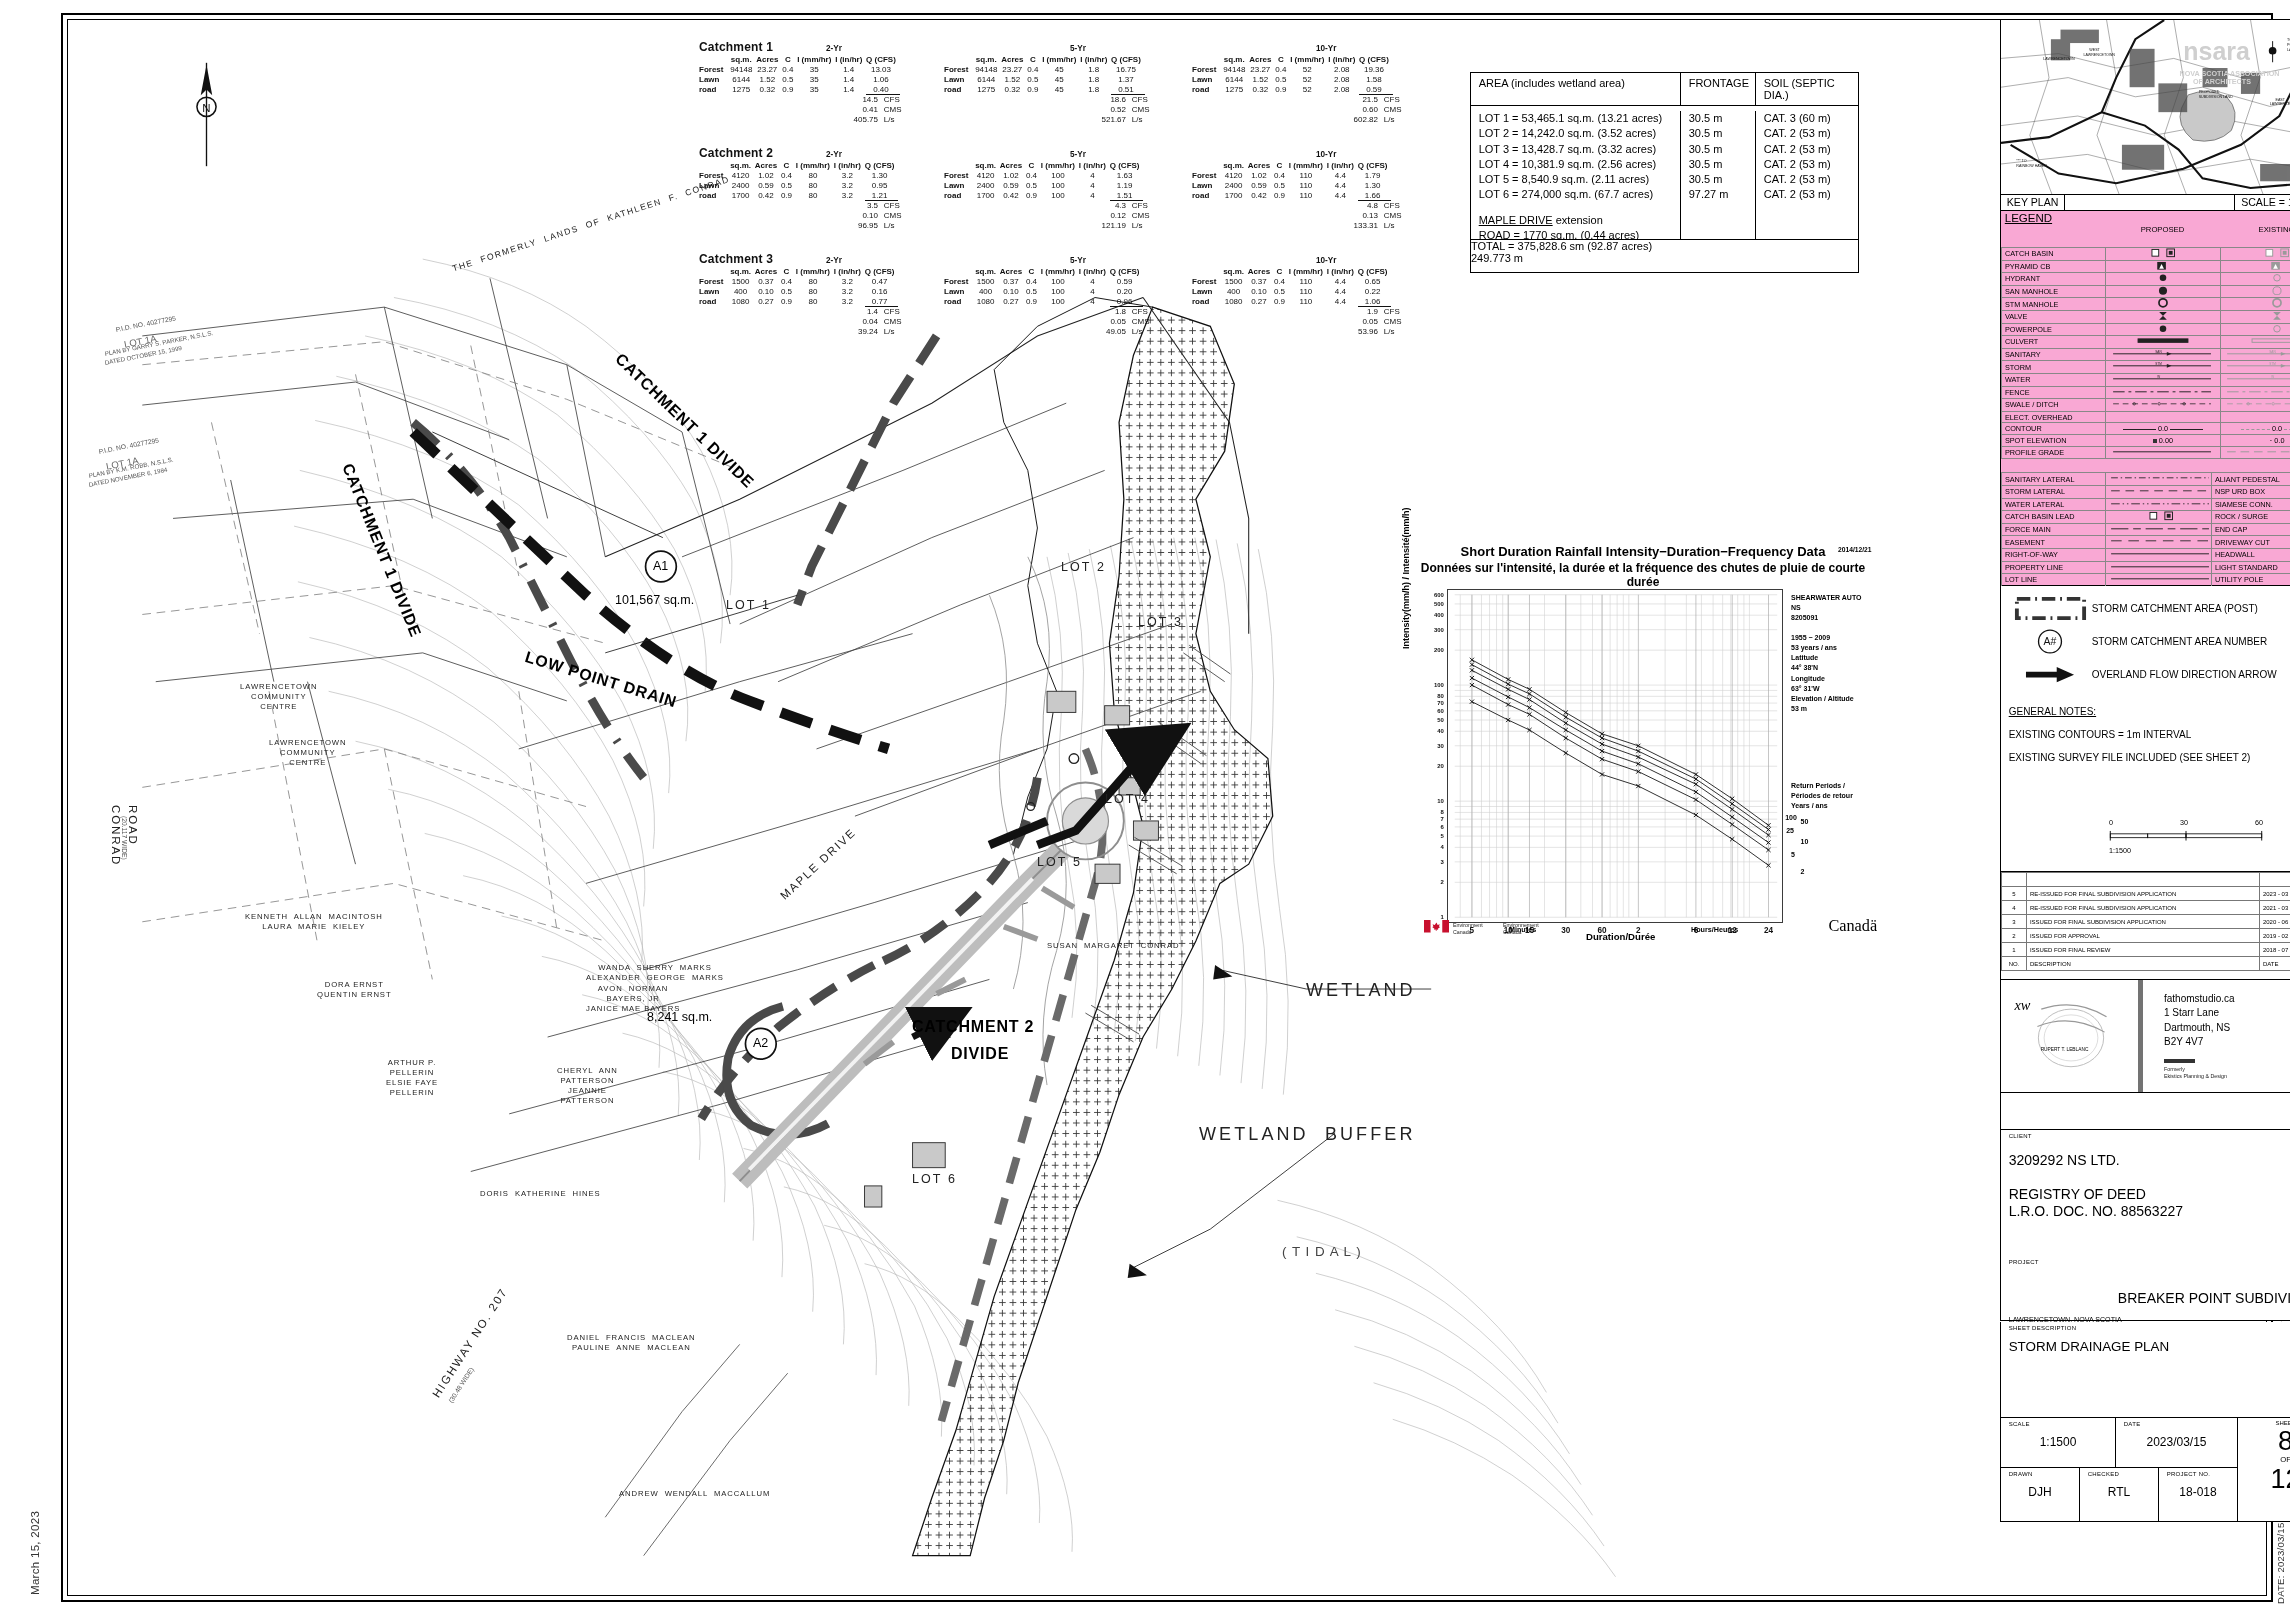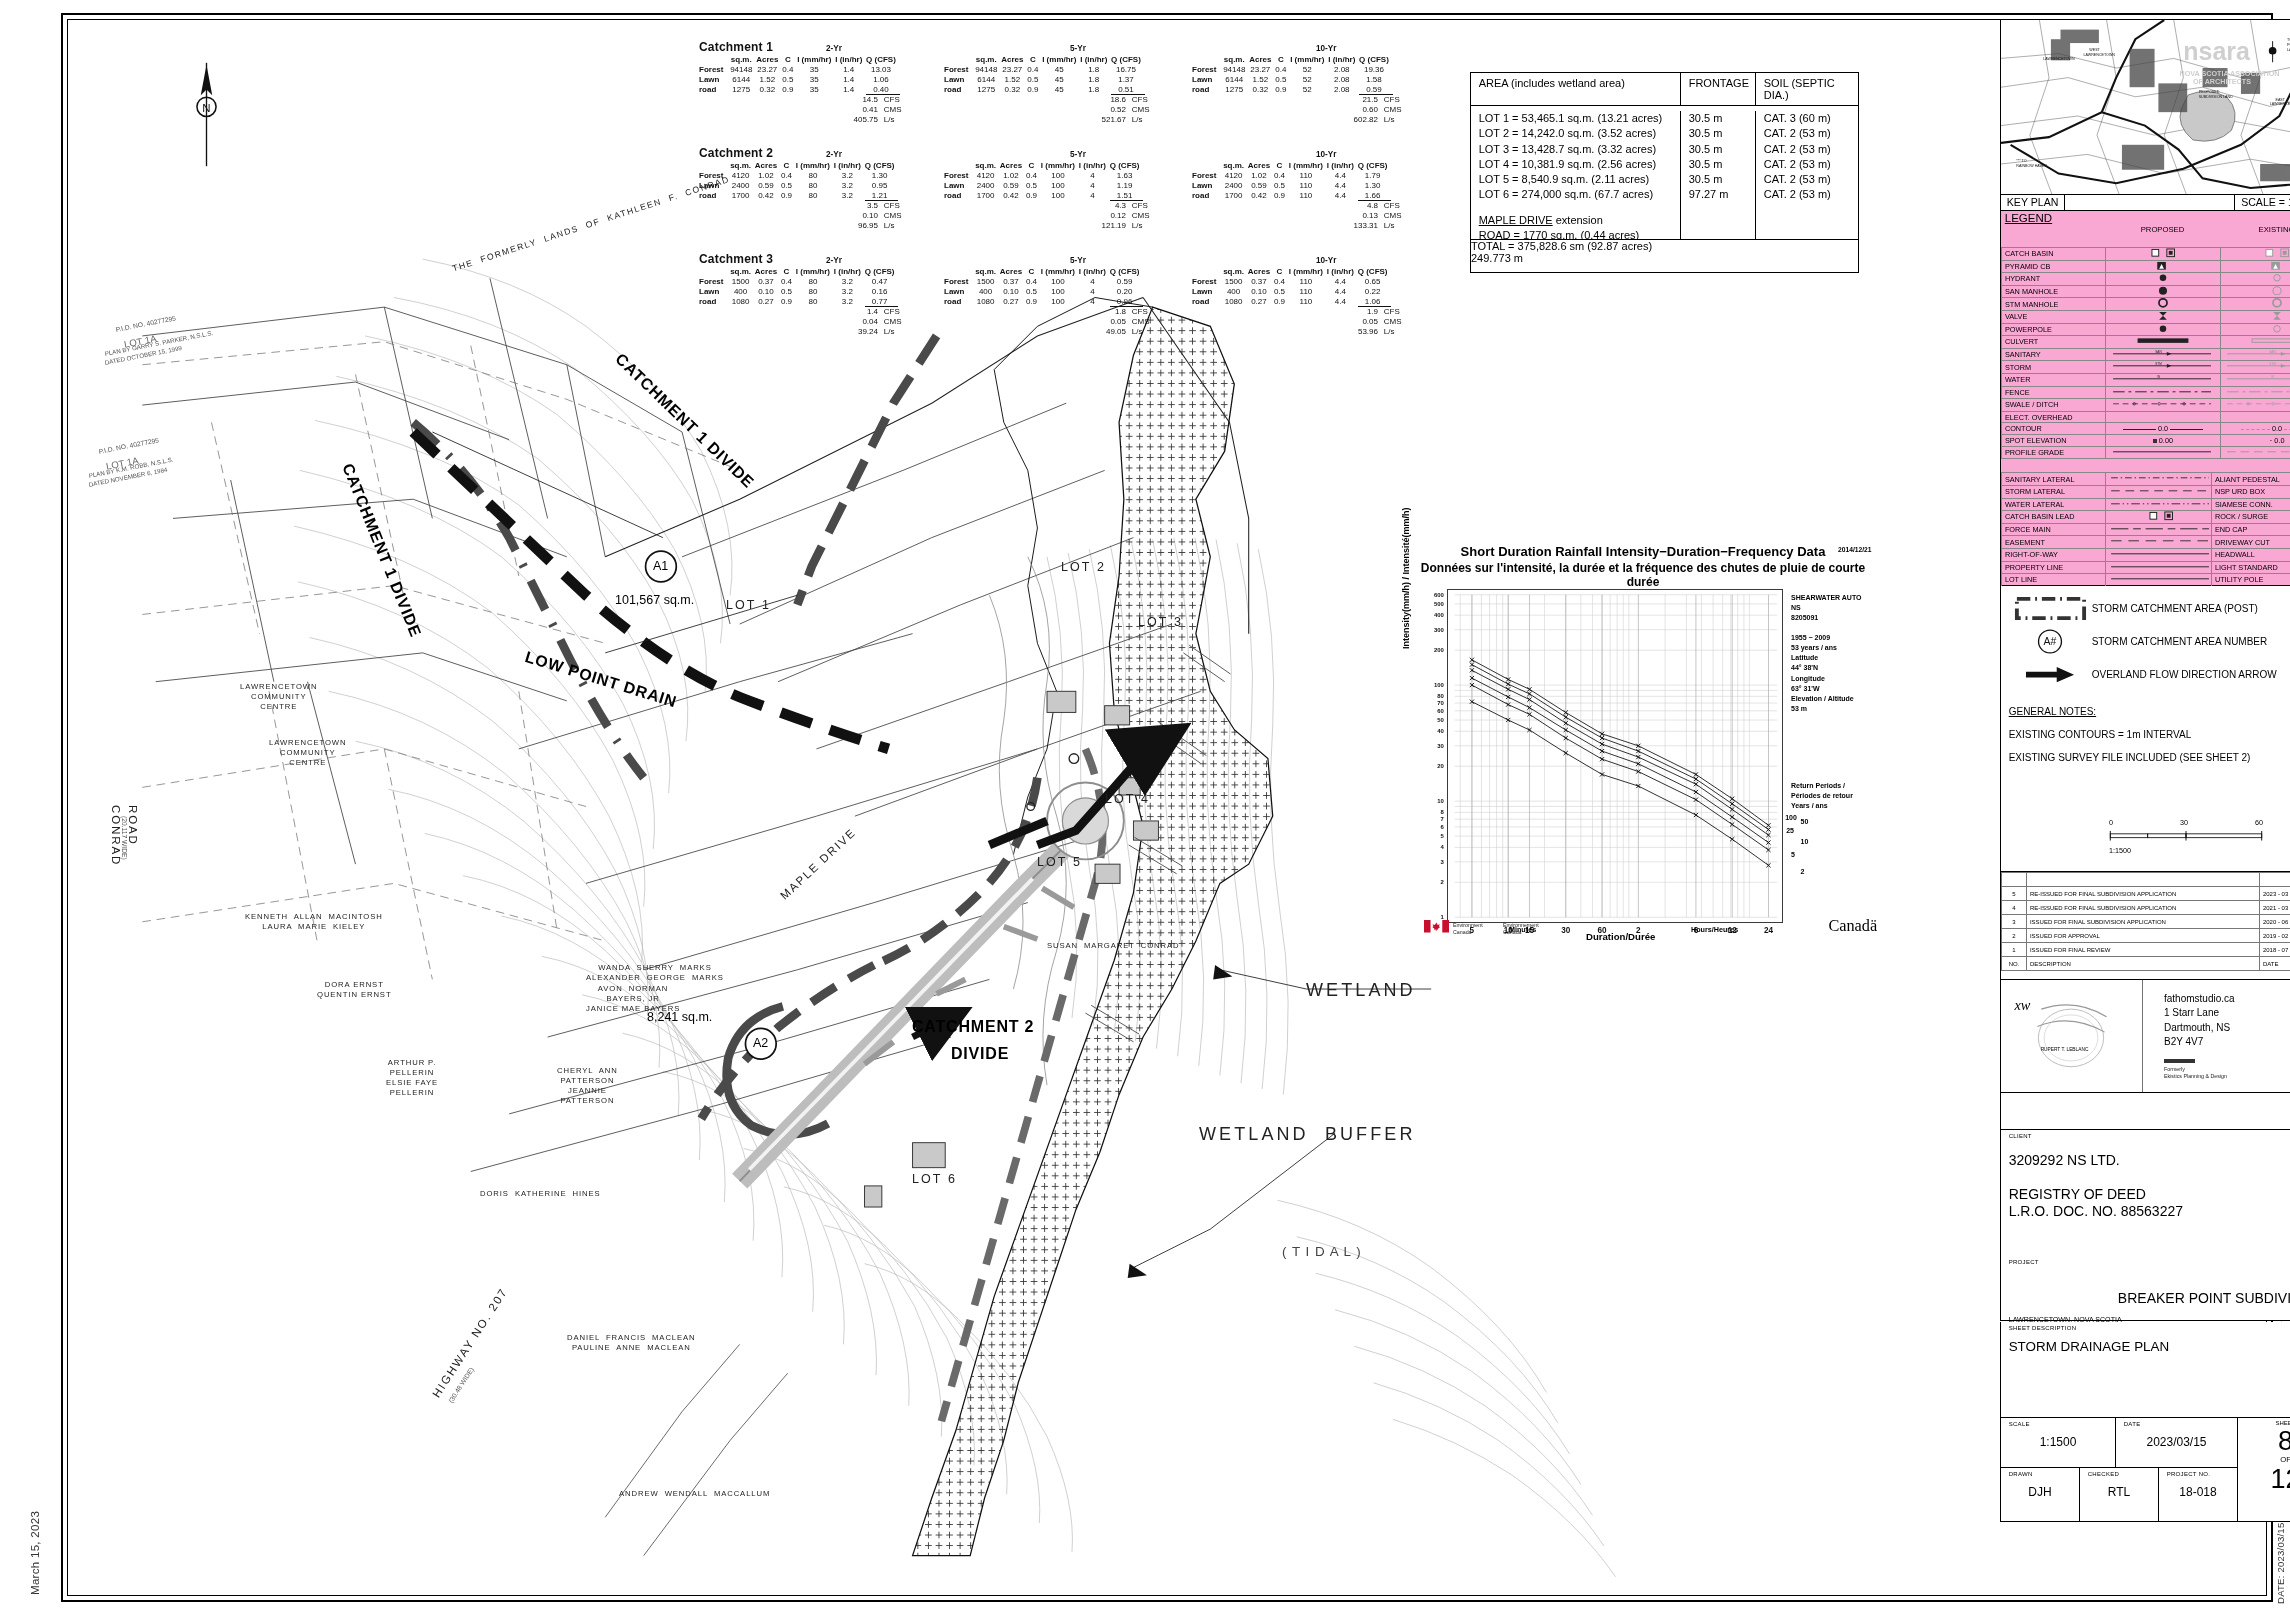--- a/index.html
+++ b/index.html
@@ -166,21 +166,21 @@
   table.revs{ border-collapse:collapse; width:100%; table-layout:fixed; }
   table.revs td{ border:0.7px solid #777; font-size:6px; height:14px; padding:0 2.9px; white-space:nowrap; overflow:hidden;}
   table.revs td.rno{ width:25px; text-align:center; }
   table.revs td.rdt{ width:73px; }
 
   
   #firm-block{
     position:absolute; left:0; top:961px; width:334px; height:113px;
     border:1.5px solid #000; border-top:none; background:#fff; display:flex;
   }
-  #seal-cell{ width:142px; border-right:1px solid #737373; position:relative; }
+  #seal-cell{ width:142px; border-right:5px solid #737373; position:relative; }
   #firm-cell{ flex:1; position:relative; padding:11.5px 0 0 21px; }
   #firm-addr{ font-size:10px; line-height:1.45; }
   #firm-former{ position:absolute; left:21px; top:79px; font-size:5.3px; line-height:1.35; color:#222; }
   #firm-former .bar{ display:block; width:31px; height:3.8px; background:#333; margin-bottom:2.9px; }
   #firm-logo{
     position:absolute; right:15.4px; top:9.6px; font-size:24px; font-weight:bold;
     writing-mode:vertical-rl; letter-spacing:-1.4px; transform:rotate(180deg);
   }
   #seal-sig{ position:absolute; left:13.4px; top:17.3px; font-size:14.4px; font-family:"Liberation Serif", serif; font-style:italic; }
   #seal-name{ position:absolute; left:25px; top:67px; font-size:4.8px; text-align:center; width:77px; }

